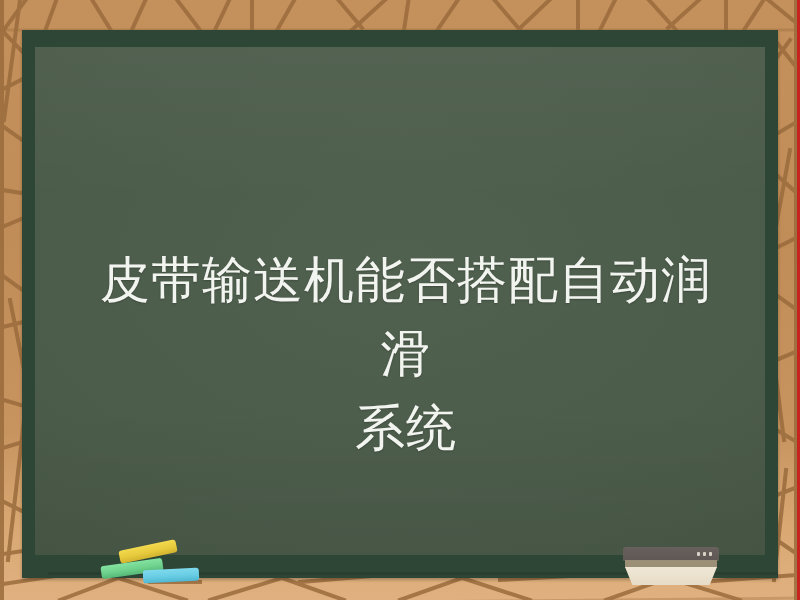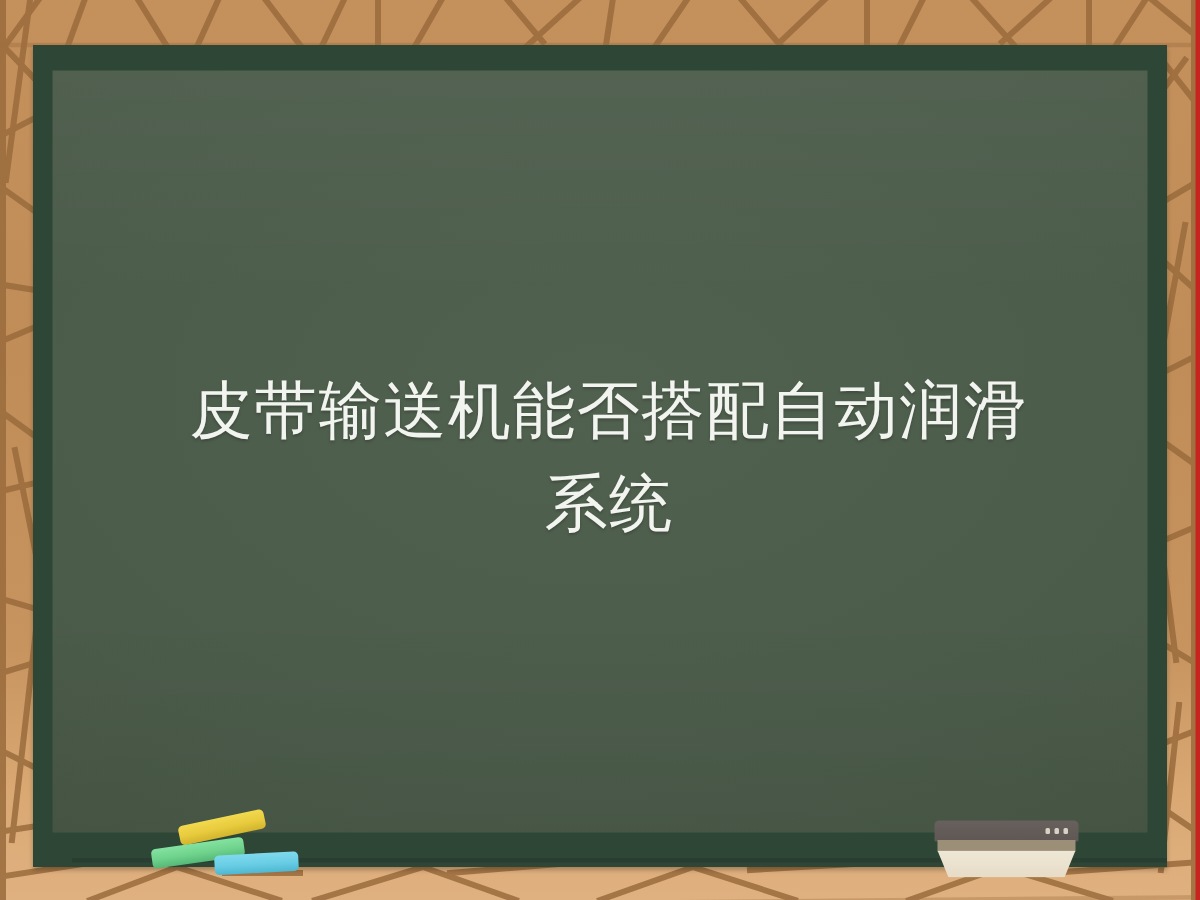--- a/index.html
+++ b/index.html
@@ -79,21 +79,21 @@
 
   
   .board-text {
     position: absolute;
     left: 12px;
     right: 0;
     top: 196px;
     text-align: center;
     color: #f2f4ef;
     font-family: "DejaVu Sans", "Liberation Sans", sans-serif;
-    font-size: 42px;
+    font-size: 50px;
     line-height: 1.48;
     letter-spacing: 1px;
     padding: 0 36px;
     box-sizing: border-box;
     text-shadow: 0 1px 2px rgba(0,0,0,0.22);
     white-space: pre-wrap;
   }
 
   
   .chalk {

